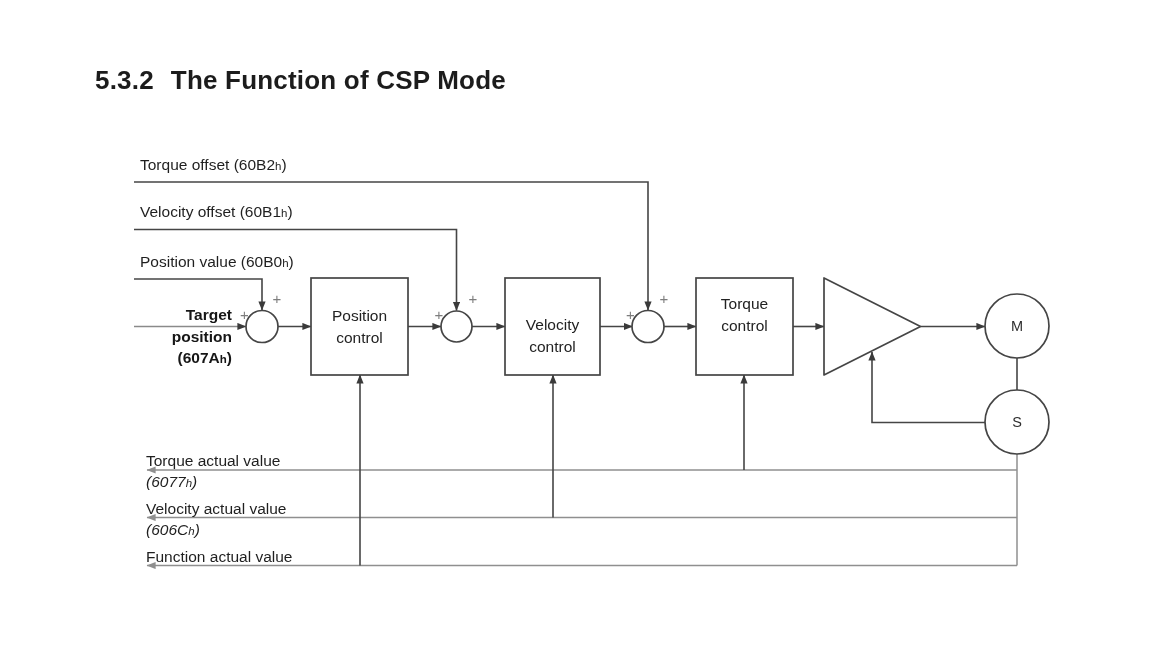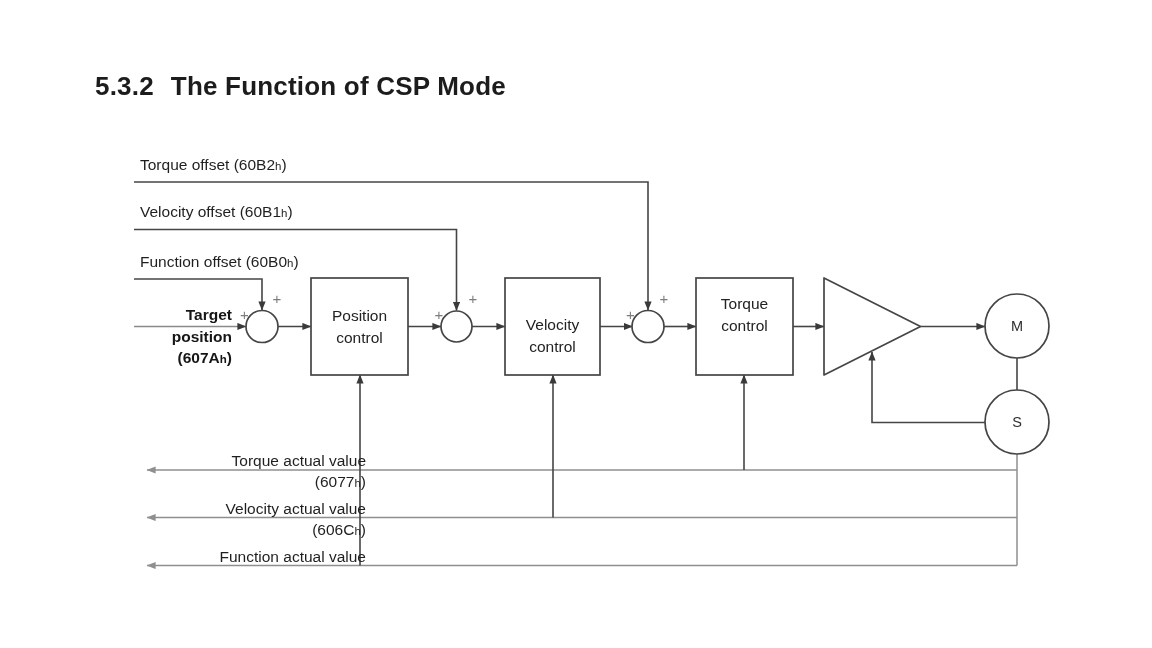--- a/index.html
+++ b/index.html
@@ -1,28 +1,28 @@
 <!DOCTYPE html>
 <html><head>
 <meta charset="utf-8">
 <style>
   html,body{margin:0;padding:0;background:#fff;}
   .page{
     position:relative;width:1152px;height:648px;background:#ffffff;
     font-family:"Liberation Sans", sans-serif;color:#1a1a1a;overflow:hidden;
   }
   svg.diagram{position:absolute;left:0;top:0;}
-  .heading{position:absolute;left:95px;top:71px;font-size:26px;font-weight:bold;color:#1c1c1c;white-space:nowrap;letter-spacing:.2px;}
+  .heading{position:absolute;left:95px;top:65px;font-size:26px;font-weight:bold;color:#1c1c1c;white-space:nowrap;letter-spacing:.2px;}
   .heading .num{margin-right:17px;}
   .offset-label{position:absolute;left:140px;font-size:15.5px;color:#1f1f1f;white-space:nowrap;text-align:center;}
   .sub{font-size:11.5px;}
   .target-label{position:absolute;left:140px;top:304px;width:92px;text-align:right;font-size:15.5px;font-weight:bold;line-height:21.5px;color:#161616;}
   .block-label{position:absolute;display:flex;flex-direction:column;align-items:center;justify-content:center;font-size:15.5px;line-height:22px;color:#222;text-align:center;}
-  .fb-label{position:absolute;left:146px;width:220px;text-align:right;font-size:15.5px;line-height:17px;color:#1f1f1f;}
-  .fb-label .l2{display:block;margin-top:3.5px;}
+  .fb-label{position:absolute;left:146px;width:220px;text-align:left;font-size:15.5px;line-height:17px;color:#1f1f1f;}
+  .fb-label .l2{display:block;margin-top:3.5px;font-style:italic;}
   .node-letter{position:absolute;width:32px;height:32px;display:flex;align-items:center;justify-content:center;font-size:14.5px;color:#2e2e2e;}
   .plus{position:absolute;transform:translate(-50%,-50%);font-size:15px;color:#7d7d7d;line-height:1;}
 </style>
 </head>
 <body>
 
 <div class="page">
 
   <svg class="diagram" width="1152" height="648" viewBox="0 0 1152 648">
     <defs>
@@ -85,21 +85,21 @@
     <span class="num">5.3.2</span><span>The Function of CSP Mode</span>
   </div>
 
   <div class="offset-label" style="top:156px">
     <span>Torque offset (60B2</span><span class="sub">h</span><span>)</span>
   </div>
   <div class="offset-label" style="top:203px">
     <span>Velocity offset (60B1</span><span class="sub">h</span><span>)</span>
   </div>
   <div class="offset-label" style="top:253px">
-    <span>Function offset (60B0</span><span class="sub">h</span><span>)</span>
+    <span>Position value (60B0</span><span class="sub">h</span><span>)</span>
   </div>
 
   <div class="target-label">
     <div>Target</div>
     <div>position</div>
     <div><span>(607A</span><span class="sub">h</span><span>)</span></div>
   </div>
 
   <div class="block-label" style="left:311px;top:278px;width:97px;height:97px">
     <div>Position</div>

